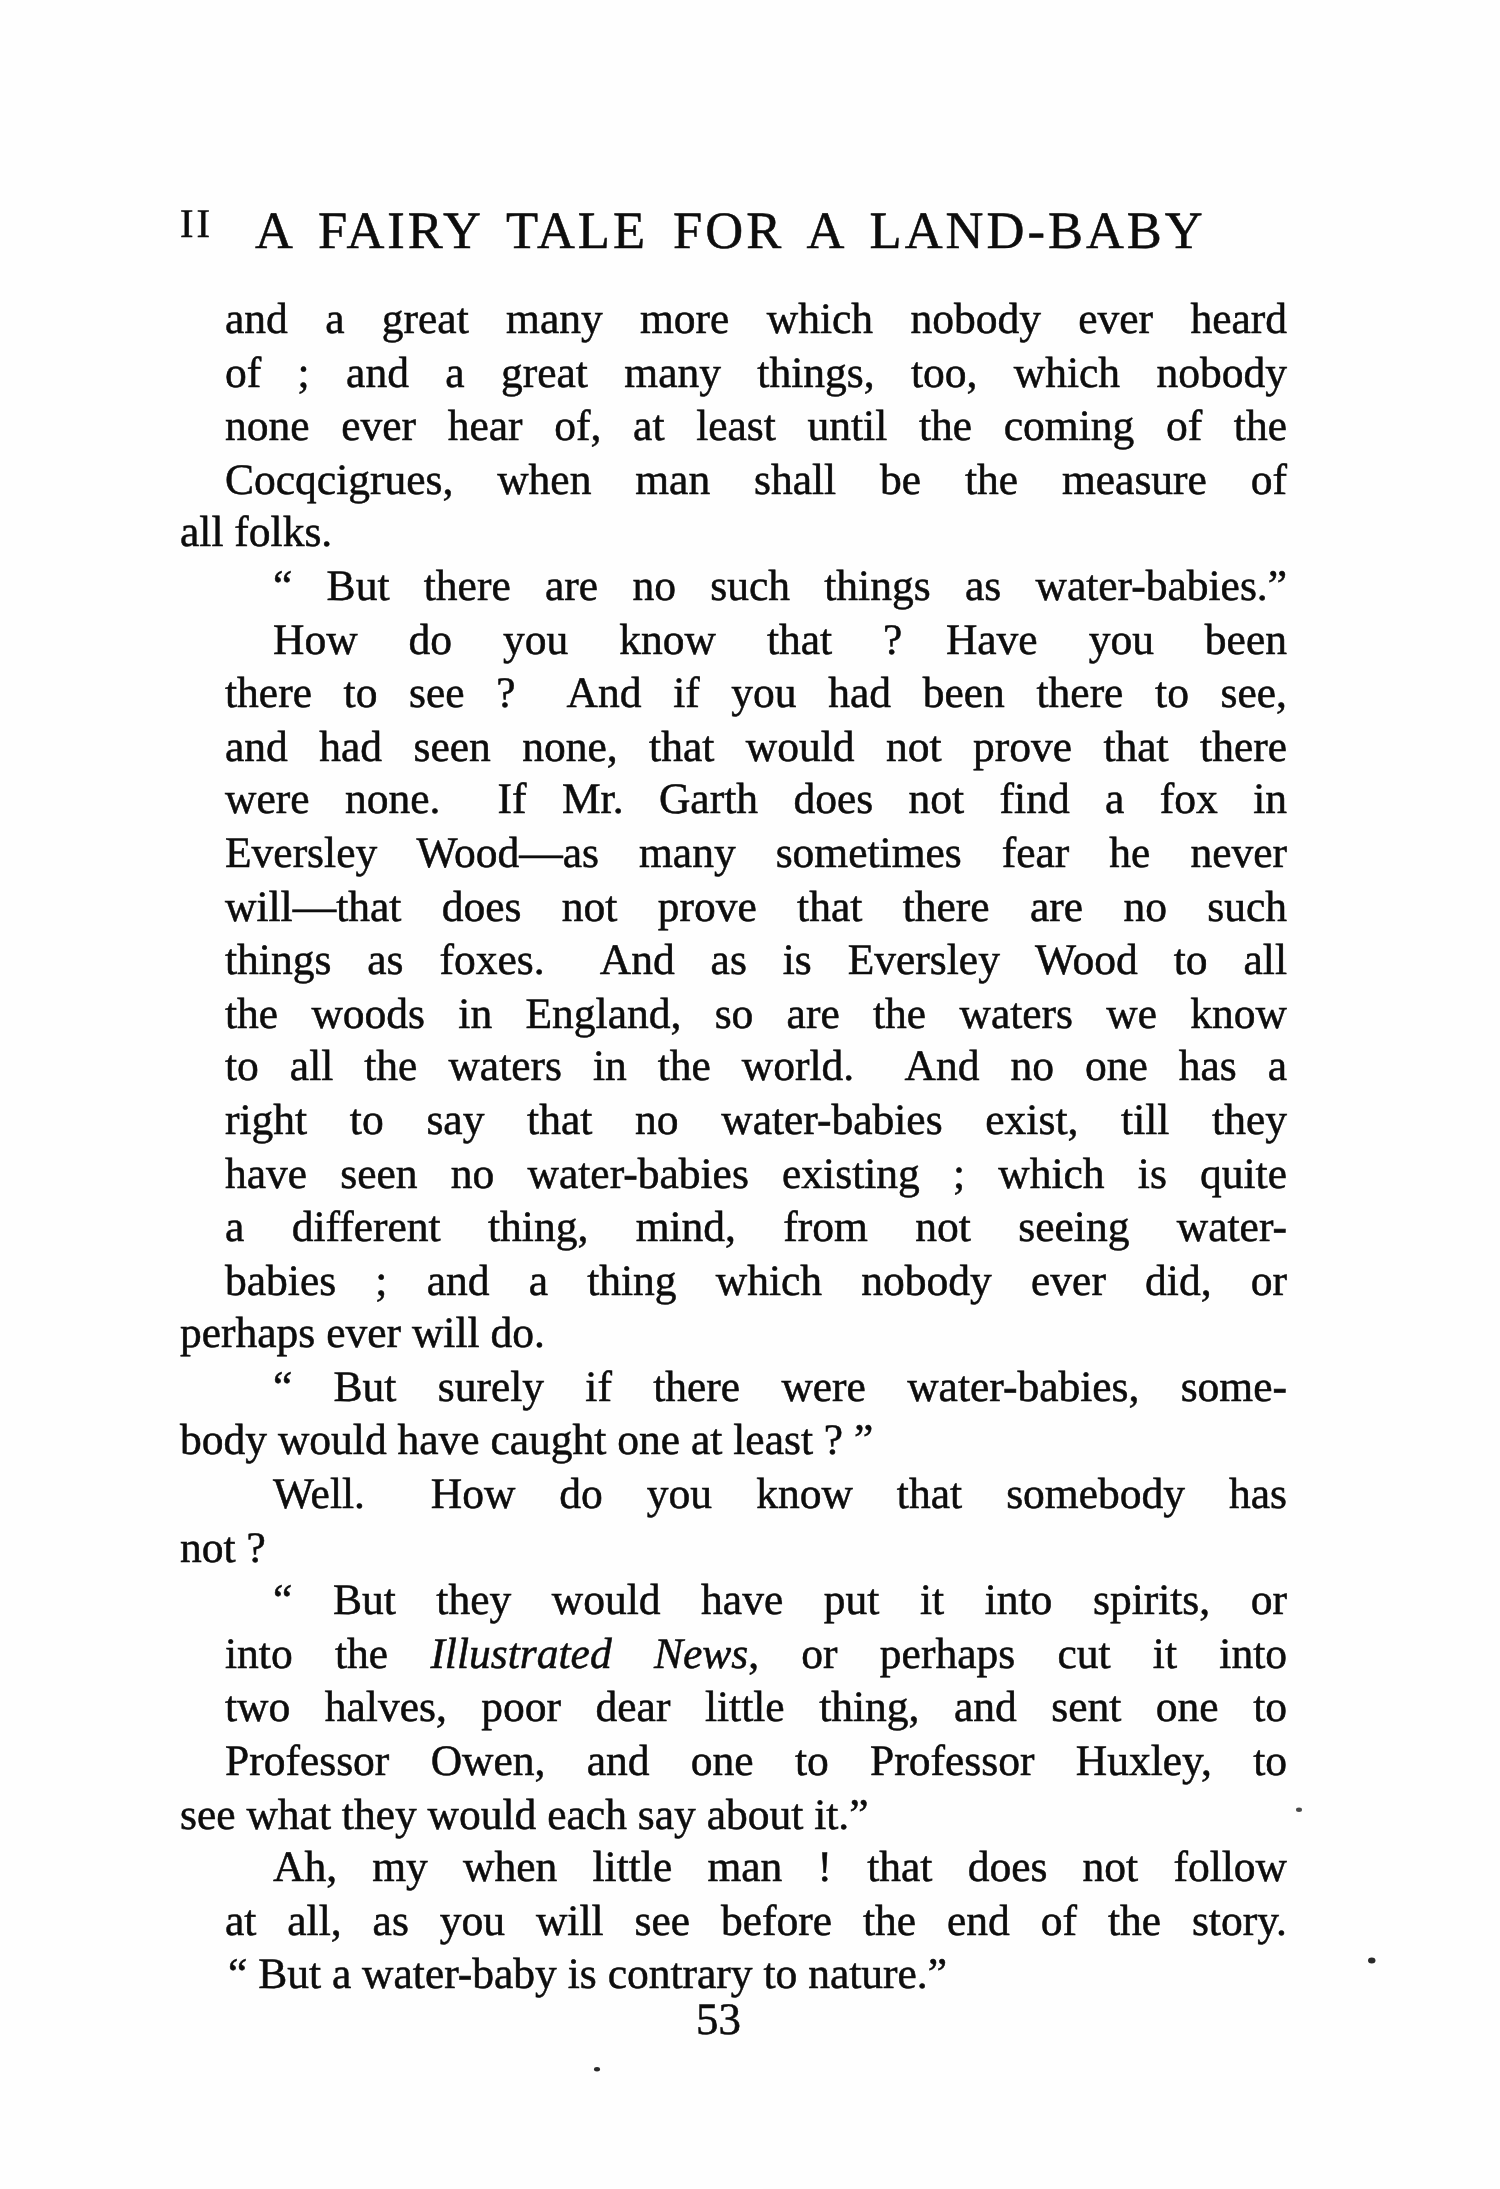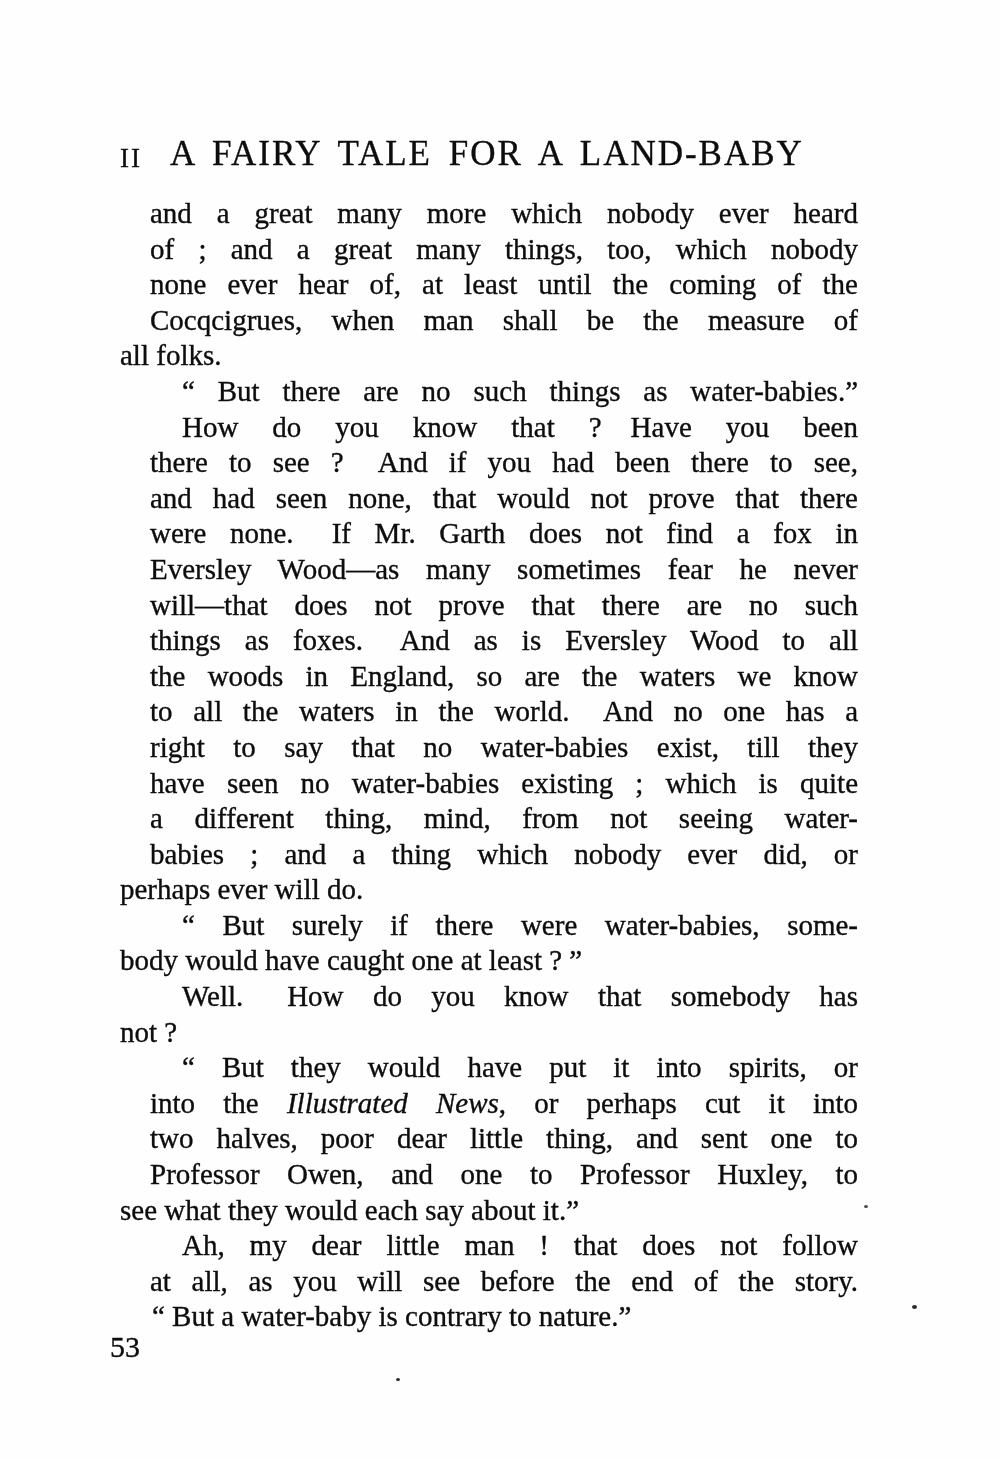--- a/index.html
+++ b/index.html
@@ -19,21 +19,21 @@
   }
   
   .inked { -webkit-text-stroke: 0.35px currentColor; }
 
   .running-header {
     position: absolute;
     left: 120px;
     top: 134px;
     width: 740px;
     display: flex;
-    align-items: flex-end;
+    align-items: flex-start;
     gap: 28px;
     white-space: nowrap;
   }
   .chapter-num {
     font-size: 27px;
     letter-spacing: 2px;
     font-variant: small-caps;
   }
   .running-title {
     font-size: 35px;
@@ -61,21 +61,21 @@
   .line.indent {
     padding-left: 32px;
   }
   .it { font-style: italic; }
 
   .page-footer {
     position: absolute;
     left: 110px;
     top: 1332px;
     width: 738px;
-    text-align: left;
+    text-align: center;
     font-size: 30px;
     line-height: 30px;
   }
 
   .speck {
     position: absolute;
     background: #2a2a2a;
     border-radius: 50%;
   }
   .speck-1 { left: 912px; top: 1305px; width: 5px; height: 4px; }
@@ -115,21 +115,21 @@
       <div class="line"><span>perhaps ever will do.</span></div>
       <div class="line j indent"><span>“ But surely if there were water-babies, some-</span></div>
       <div class="line"><span>body would have caught one at least ? ”</span></div>
       <div class="line j indent"><span>Well.  How do you know that somebody has</span></div>
       <div class="line"><span>not ?</span></div>
       <div class="line j indent"><span>“ But they would have put it into spirits, or</span></div>
       <div class="line j"><span>into the </span><span class="it">Illustrated News</span><span>, or perhaps cut it into</span></div>
       <div class="line j"><span>two halves, poor dear little thing, and sent one to</span></div>
       <div class="line j"><span>Professor Owen, and one to Professor Huxley, to</span></div>
       <div class="line"><span>see what they would each say about it.”</span></div>
-      <div class="line j indent"><span>Ah, my dear little man ! that does not follow</span></div>
+      <div class="line j indent"><span>Ah, my when little man ! that does not follow</span></div>
       <div class="line j"><span>at all, as you will see before the end of the story.</span></div>
       <div class="line indent"><span>“ But a water-baby is contrary to nature.”</span></div>
     </main>
 
   <footer class="page-footer">
     <span>53</span>
   </footer>
 
   <span class="speck speck-1"></span>
   <span class="speck speck-2"></span>

